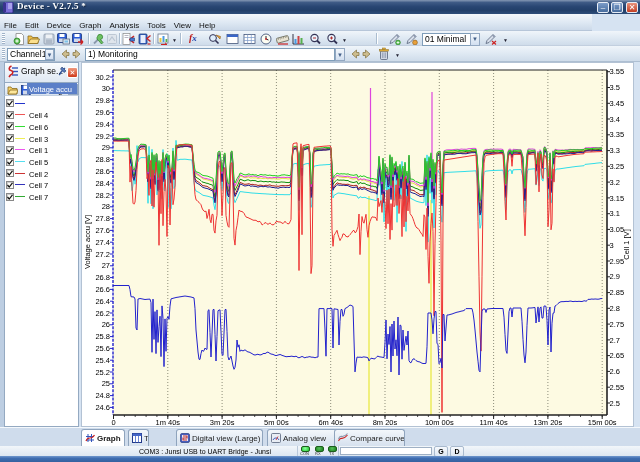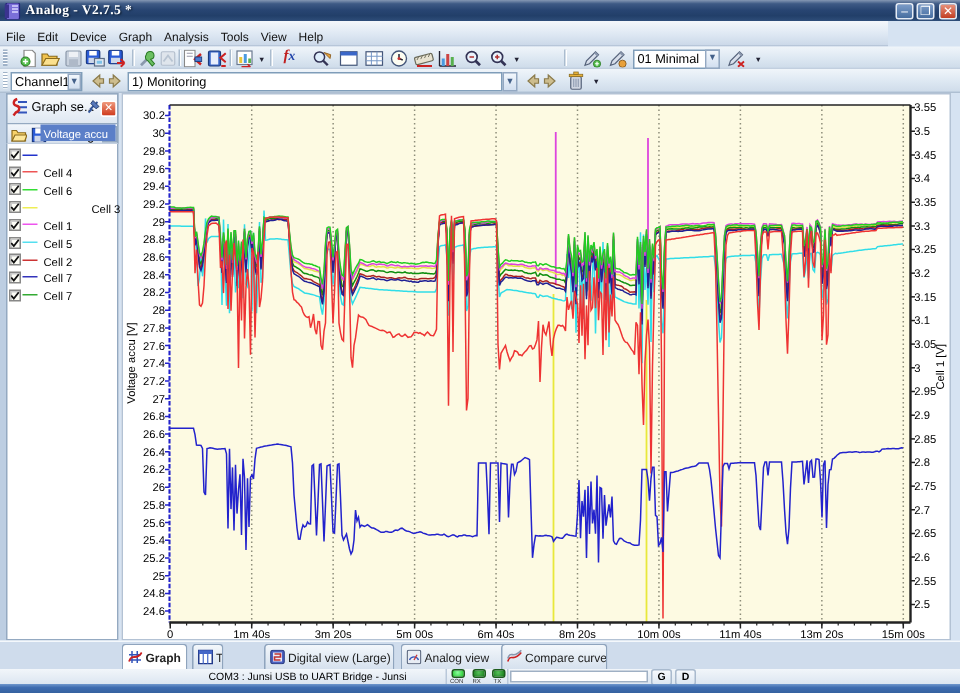--- a/index.html
+++ b/index.html
@@ -58,21 +58,21 @@
 <body>
 
 <div id="titlebar" class="abs"></div>
 <svg class="abs" style="left:3px;top:2px" width="11" height="11" viewBox="0 0 11 11">
  <rect x="1" y="0" width="9" height="11" rx="1" fill="#7a6fd8" stroke="#26217a" stroke-width="0.8"></rect>
  <rect x="0" y="1" width="3" height="9" fill="#3a338f"></rect>
  <line x1="5" y1="2" x2="9" y2="2" stroke="#d8d4ff" stroke-width="1"></line>
  <line x1="5" y1="4" x2="9" y2="4" stroke="#d8d4ff" stroke-width="1"></line>
  <line x1="5" y1="6" x2="9" y2="6" stroke="#d8d4ff" stroke-width="1"></line>
 </svg>
-<div id="titletxt" class="abs">Analog - V2.7.5 *</div>
+<div id="titletxt" class="abs">Device - V2.7.5 *</div>
 <div class="abs tbtn" style="left:597px;background:linear-gradient(180deg,#7c9cc8,#476d9f);">–</div>
 <div class="abs tbtn" style="left:611px;background:linear-gradient(180deg,#7c9cc8,#476d9f);">❐</div>
 <div class="abs tbtn" style="left:626px;background:linear-gradient(180deg,#e8927c,#c23e23);">✕</div>
 
 <div id="menubar" class="abs"><span>File</span><span>Edit</span><span>Device</span><span>Graph</span><span>Analysis</span><span>Tools</span><span>View</span><span>Help</span></div>
 
 <div id="tbar1" class="abs tbar"></div>
 <div class="abs grip" style="left:2px;top:33px;"></div>
 <svg class="abs" style="left:13px;top:33px;opacity:1.0" width="12" height="12" viewBox="0 0 12 12">
     <path d="M3 0.5 L8.5 0.5 L10.5 2.5 L10.5 11.5 L3 11.5 Z" fill="#fff" stroke="#888" stroke-width="0.8"></path>
@@ -270,21 +270,21 @@
     </svg>
   </div>
 <div class="abs" style="left:15px;top:125.9px;width:10px;height:1px;background:#33dd33;"></div>
 <div class="abs" style="left:29px;top:122.9px;font-size:7.5px;color:#000;">Cell 6</div>
 <div class="abs" style="left:6px;top:134.1px;width:8px;height:8px;background:#fdfdf6;border:1px solid #888;box-shadow:inset 1px 1px 0 #ccc;box-sizing:border-box;">
     <svg width="6" height="6" viewBox="0 0 6 6" style="display:block;margin:0px 0 0 0px;">
       <path d="M0.5 3 L2.2 5 L5.5 0.8" stroke="#111" stroke-width="1.2" fill="none"></path>
     </svg>
   </div>
 <div class="abs" style="left:15px;top:137.6px;width:10px;height:1px;background:#eeee55;"></div>
-<div class="abs" style="left:29px;top:134.6px;font-size:7.5px;color:#000;margin-left:32px;">Cell 3</div>
+<div class="abs" style="left:29px;top:134.6px;font-size:7.5px;color:#000;">Cell 3</div>
 <div class="abs" style="left:6px;top:145.8px;width:8px;height:8px;background:#fdfdf6;border:1px solid #888;box-shadow:inset 1px 1px 0 #ccc;box-sizing:border-box;">
     <svg width="6" height="6" viewBox="0 0 6 6" style="display:block;margin:0px 0 0 0px;">
       <path d="M0.5 3 L2.2 5 L5.5 0.8" stroke="#111" stroke-width="1.2" fill="none"></path>
     </svg>
   </div>
 <div class="abs" style="left:15px;top:149.3px;width:10px;height:1px;background:#ee55ee;"></div>
 <div class="abs" style="left:29px;top:146.3px;font-size:7.5px;color:#000;">Cell 1</div>
 <div class="abs" style="left:6px;top:157.5px;width:8px;height:8px;background:#fdfdf6;border:1px solid #888;box-shadow:inset 1px 1px 0 #ccc;box-sizing:border-box;">
     <svg width="6" height="6" viewBox="0 0 6 6" style="display:block;margin:0px 0 0 0px;">
       <path d="M0.5 3 L2.2 5 L5.5 0.8" stroke="#111" stroke-width="1.2" fill="none"></path>

